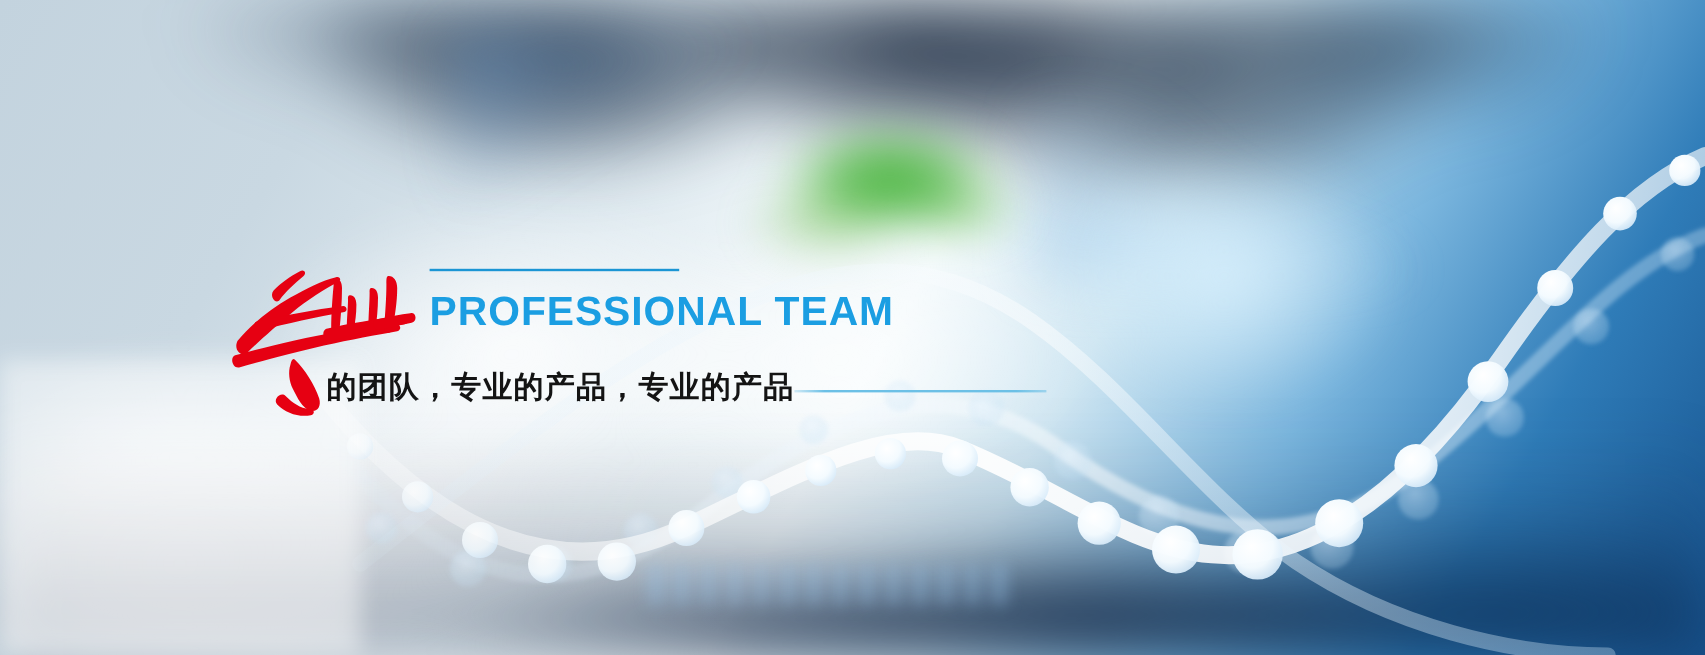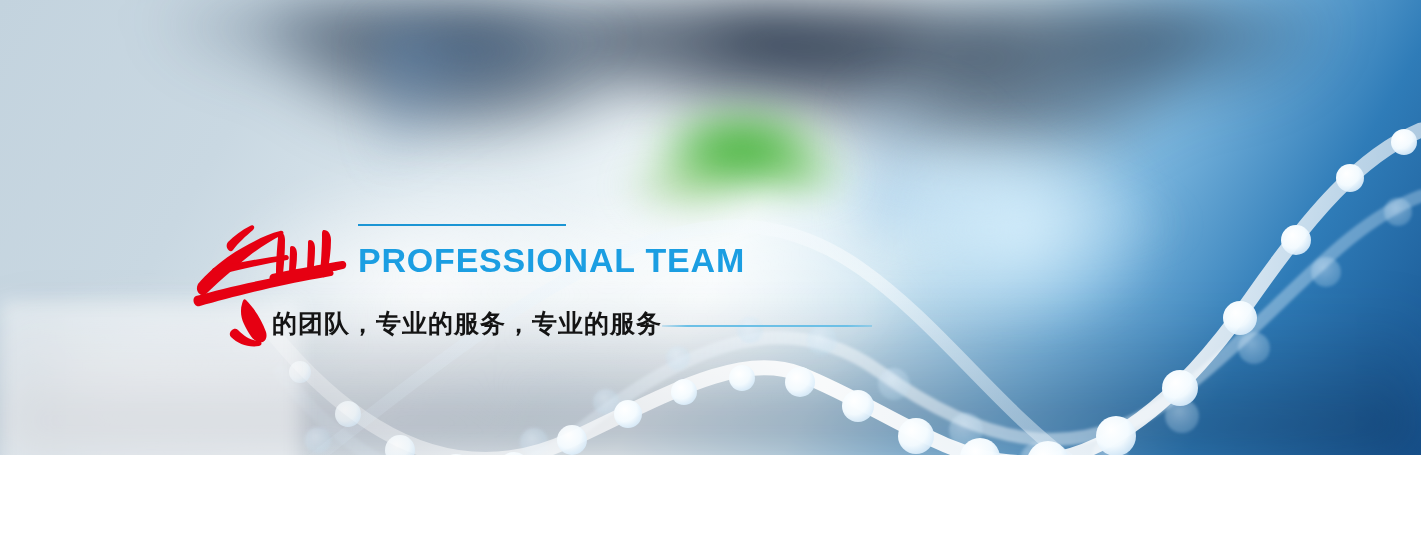--- a/index.html
+++ b/index.html
@@ -7,21 +7,21 @@
     padding: 0;
     background: #ffffff;
   }
   body {
     font-family: "Liberation Sans", sans-serif;
   }
 
   .banner {
     position: relative;
     width: 1421px;
-    height: 455px;
+    height: 546px;
     overflow: hidden;
     background: #b9cbd8;
   }
 
   
   .bg-layer {
     position: absolute;
     inset: 0;
     pointer-events: none;
   }
@@ -351,16 +351,16 @@
         <path d="M126,54 C136,52 146,50 154,49 C159,48 160,56 155,57 C146,59 136,61 128,63 C123,64 121,55 126,54 Z"></path>
       </g>
     </svg>
 
     <div class="rule-top"></div>
     <div class="rule-bottom"></div>
 
     <div class="headline">PROFESSIONAL TEAM</div>
 
 
-    <div class="tagline-cn">的团队，专业的服务，专业的服务</div>
+    <div class="tagline-cn">的团队，专业的产品，专业的产品</div>
 
   </div>
 </div>
 
 </body></html>

